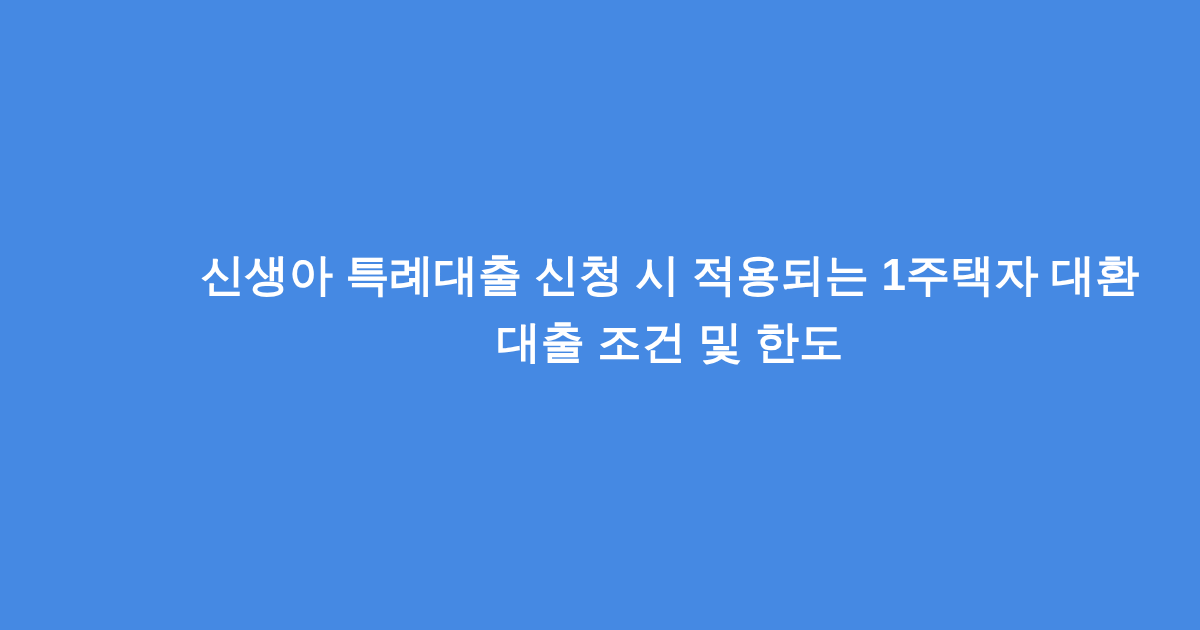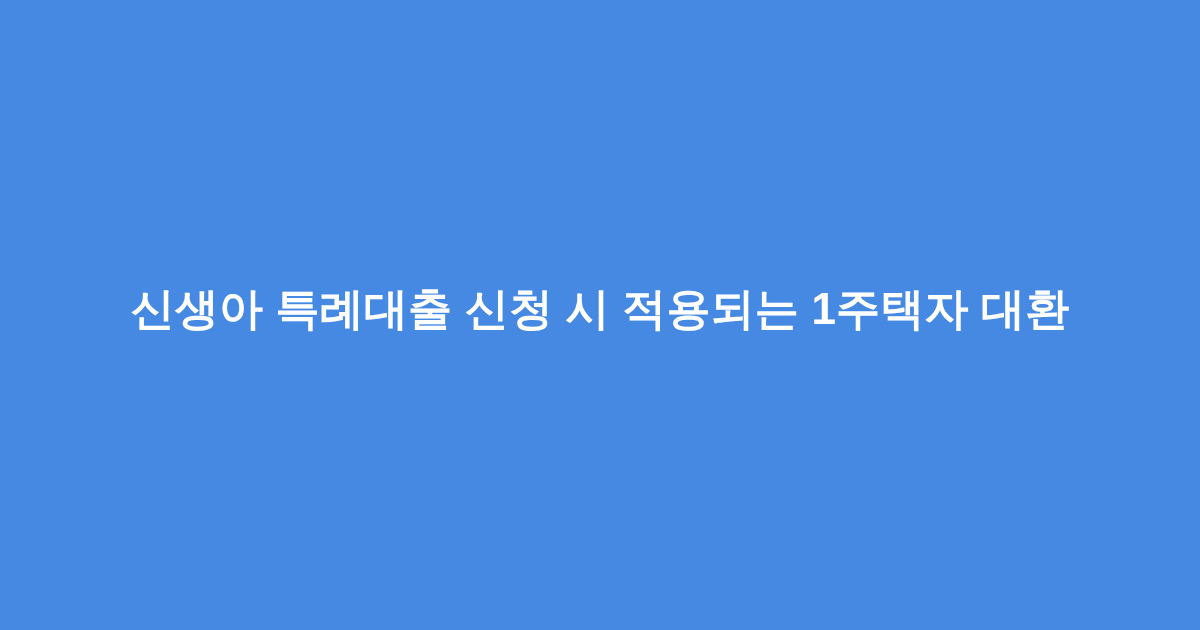--- a/index.html
+++ b/index.html
@@ -15,21 +15,21 @@
     font-family: "Liberation Sans", "DejaVu Sans", sans-serif;
   }
 
   #card {
     position: relative;
     width: 1200px;
     height: 630px;
     background: #4589e3;
     display: flex;
     align-items: center;
-    justify-content: center;
+    justify-content: flex-end;
     box-sizing: border-box;
   }
 
   #title-block {
     width: 1060px;
     text-align: center;
     padding: 0 10px;
     box-sizing: border-box;
     
     transform: translateY(-7px);
@@ -49,16 +49,17 @@
 </style>
 </head>
 <body>
 
 <div id="card" style="background: rgb(69, 137, 227);">
 
   <div id="title-block">
 
     <span class="title-line" style="color: rgb(255, 255, 255);">신생아 특례대출 신청 시 적용되는 1주택자 대환</span>
 
+    <span class="title-line" style="color: rgb(255, 255, 255);">대출 조건 및 한도</span>
 
   </div>
 
 </div>
 
 </body></html>

